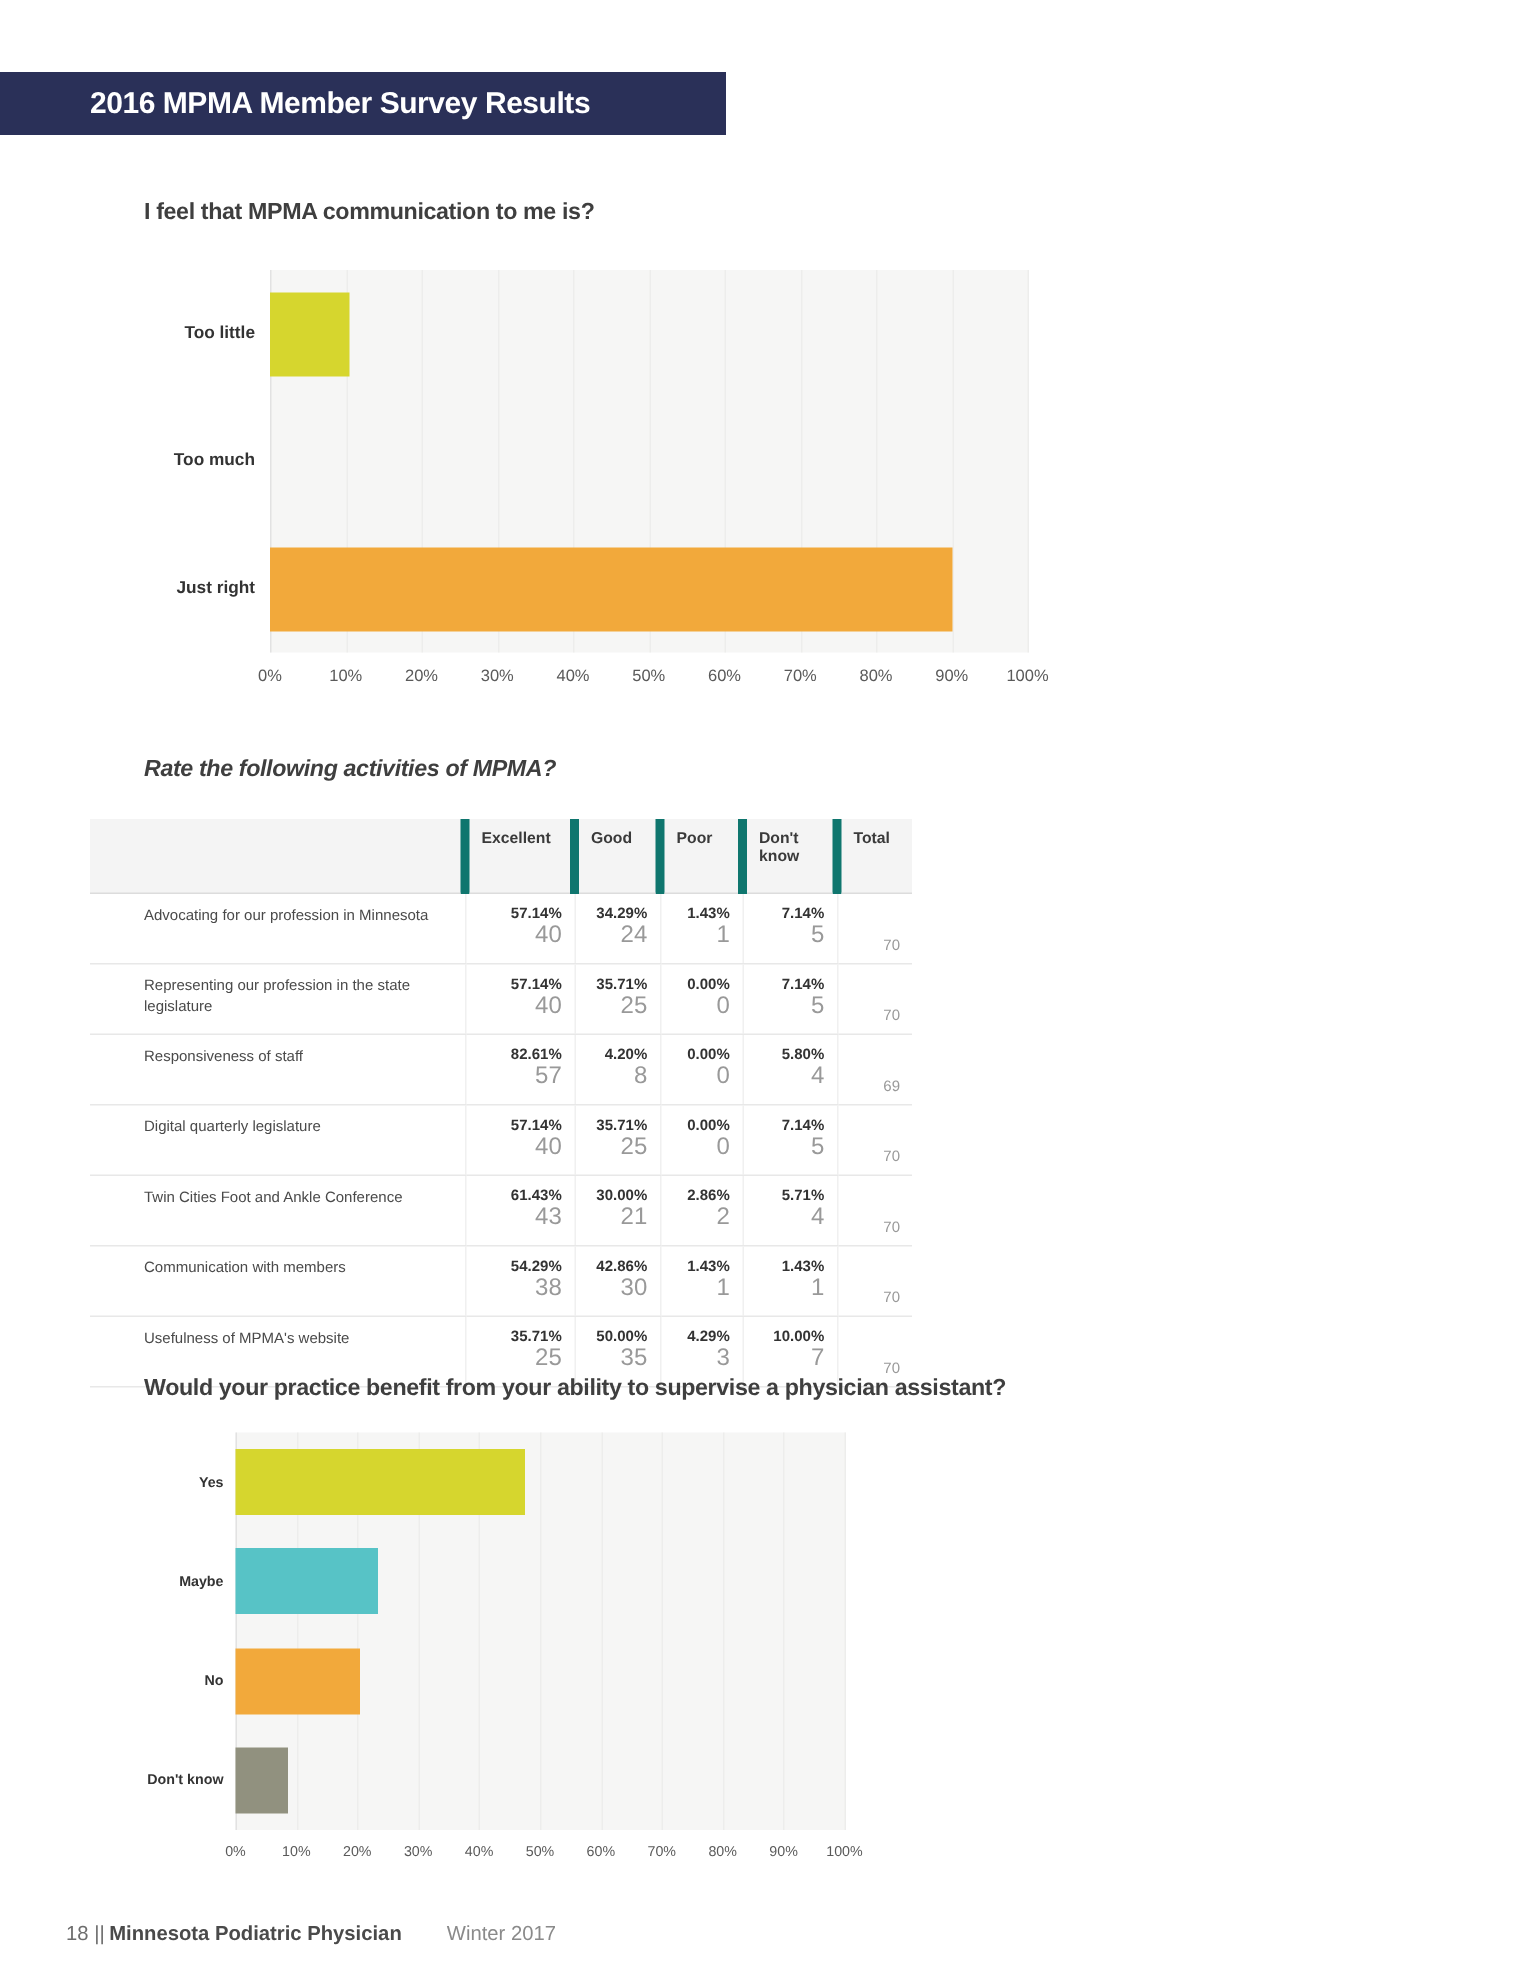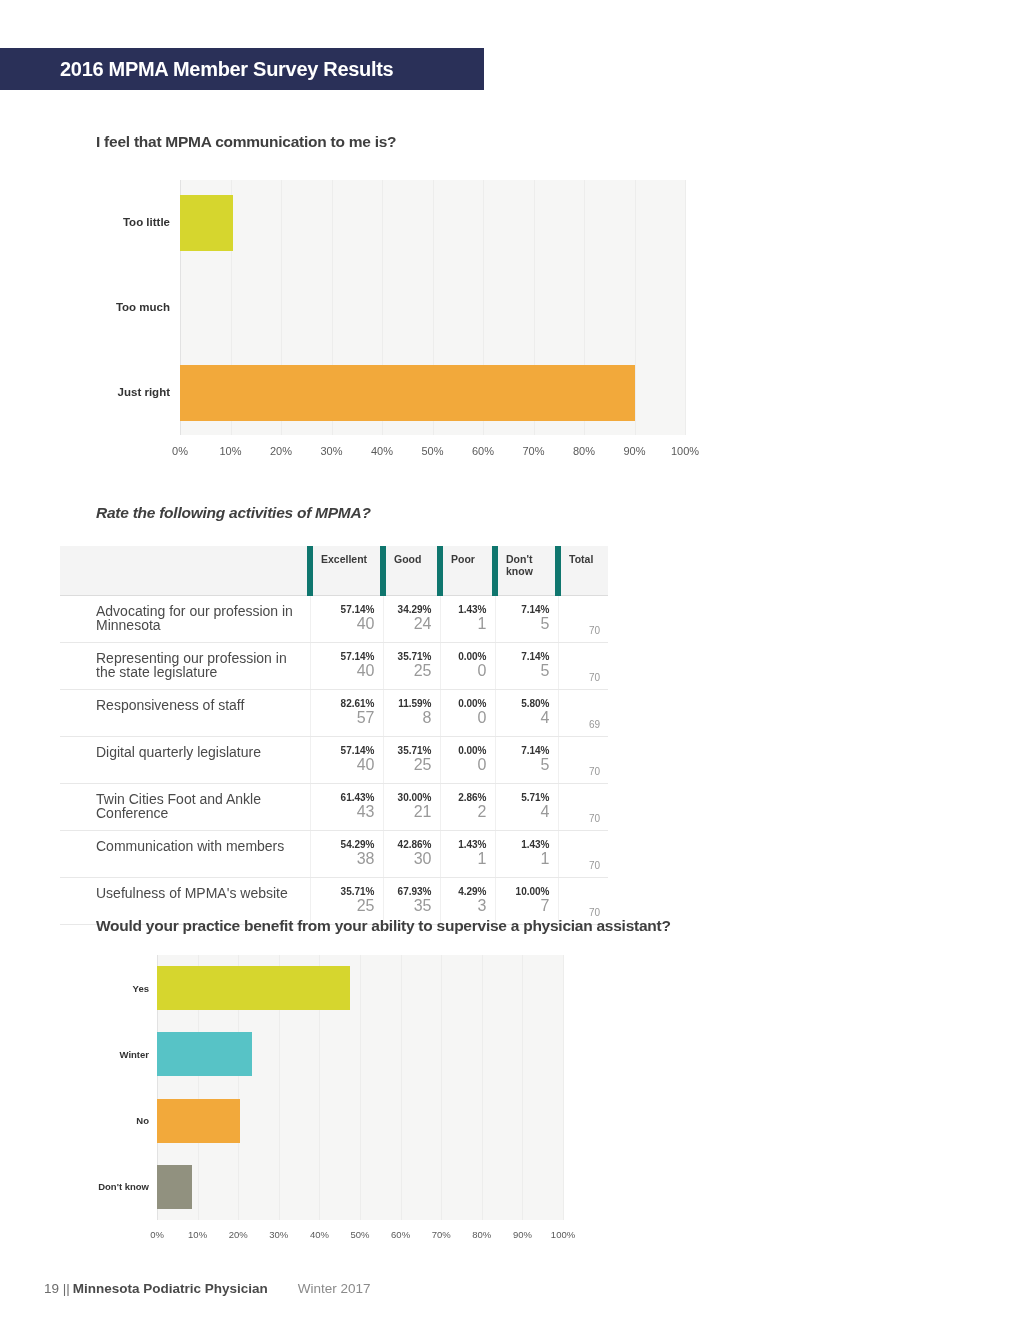--- a/index.html
+++ b/index.html
@@ -132,21 +132,21 @@
   }
   .survey-table td {
     border-bottom: 1px solid #e8e8e8;
     border-left: 1px solid #f0f0f0;
     vertical-align: top;
     padding: 7px 8px 8px 8px;
     height: 30px;
   }
   .survey-table td.rowlabel {
     border-left: none;
-    font-size: 14px;
+    font-size: 10px;
     color: #4a4a4a;
     line-height: 14px;
     padding-left: 36px;
     padding-top: 8px;
   }
   .survey-table td.num {
     text-align: right;
   }
   .survey-table td.num .pct {
     display: block;
@@ -303,21 +303,21 @@
         </td>
         <td class="total">70</td>
       </tr>
       <tr>
         <td class="rowlabel">Responsiveness of staff</td>
         <td class="num">
           <span class="pct">82.61%</span>
           <span class="cnt">57</span>
         </td>
         <td class="num">
-          <span class="pct">11.59%</span>
+          <span class="pct">4.20%</span>
           <span class="cnt">8</span>
         </td>
         <td class="num">
           <span class="pct">0.00%</span>
           <span class="cnt">0</span>
         </td>
         <td class="num">
           <span class="pct">5.80%</span>
           <span class="cnt">4</span>
         </td>
@@ -383,21 +383,21 @@
         </td>
         <td class="total">70</td>
       </tr>
       <tr>
         <td class="rowlabel">Usefulness of MPMA's website</td>
         <td class="num">
           <span class="pct">35.71%</span>
           <span class="cnt">25</span>
         </td>
         <td class="num">
-          <span class="pct">67.93%</span>
+          <span class="pct">50.00%</span>
           <span class="cnt">35</span>
         </td>
         <td class="num">
           <span class="pct">4.29%</span>
           <span class="cnt">3</span>
         </td>
         <td class="num">
           <span class="pct">10.00%</span>
           <span class="cnt">7</span>
         </td>
@@ -421,21 +421,21 @@
       <div class="gridline" style="left: 364.4px;"></div>
       <div class="gridline" style="left: 405px;"></div>
     </div>
 <div class="barrow" style="left: 157px; top: 966.125px; width: 406px; height: 44px;">
       <div class="bar" style="width: 192.85px; background: rgb(214, 214, 46);"></div>
     </div>
     <div class="cat-label" style="left: 59px; width: 90px; top: 982.625px; line-height: 11px;">Yes</div>
     <div class="barrow" style="left: 157px; top: 1032.38px; width: 406px; height: 44px;">
       <div class="bar" style="width: 95.41px; background: rgb(87, 195, 198);"></div>
     </div>
-    <div class="cat-label" style="left: 59px; width: 90px; top: 1048.88px; line-height: 11px;">Winter</div>
+    <div class="cat-label" style="left: 59px; width: 90px; top: 1048.88px; line-height: 11px;">Maybe</div>
     <div class="barrow" style="left: 157px; top: 1098.62px; width: 406px; height: 44px;">
       <div class="bar" style="width: 83.23px; background: rgb(242, 169, 59);"></div>
     </div>
     <div class="cat-label" style="left: 59px; width: 90px; top: 1115.12px; line-height: 11px;">No</div>
     <div class="barrow" style="left: 157px; top: 1164.88px; width: 406px; height: 44px;">
       <div class="bar" style="width: 34.51px; background: rgb(145, 145, 127);"></div>
     </div>
     <div class="cat-label" style="left: 59px; width: 90px; top: 1181.38px; line-height: 11px;">Don't know</div>
     <div class="tick" style="left: 135px; width: 44px;">0%</div>
     <div class="tick" style="left: 175.6px; width: 44px;">10%</div>
@@ -444,14 +444,14 @@
     <div class="tick" style="left: 297.4px; width: 44px;">40%</div>
     <div class="tick" style="left: 338px; width: 44px;">50%</div>
     <div class="tick" style="left: 378.6px; width: 44px;">60%</div>
     <div class="tick" style="left: 419.2px; width: 44px;">70%</div>
     <div class="tick" style="left: 459.8px; width: 44px;">80%</div>
     <div class="tick" style="left: 500.4px; width: 44px;">90%</div>
     <div class="tick" style="left: 541px; width: 44px;">100%</div>
   </div>
 
 <div class="footer">
-  <span class="pageno">19 ||</span><span class="pub">Minnesota Podiatric Physician</span><span class="issue">Winter 2017</span>
+  <span class="pageno">18 ||</span><span class="pub">Minnesota Podiatric Physician</span><span class="issue">Winter 2017</span>
 </div>
 
 </body></html>

